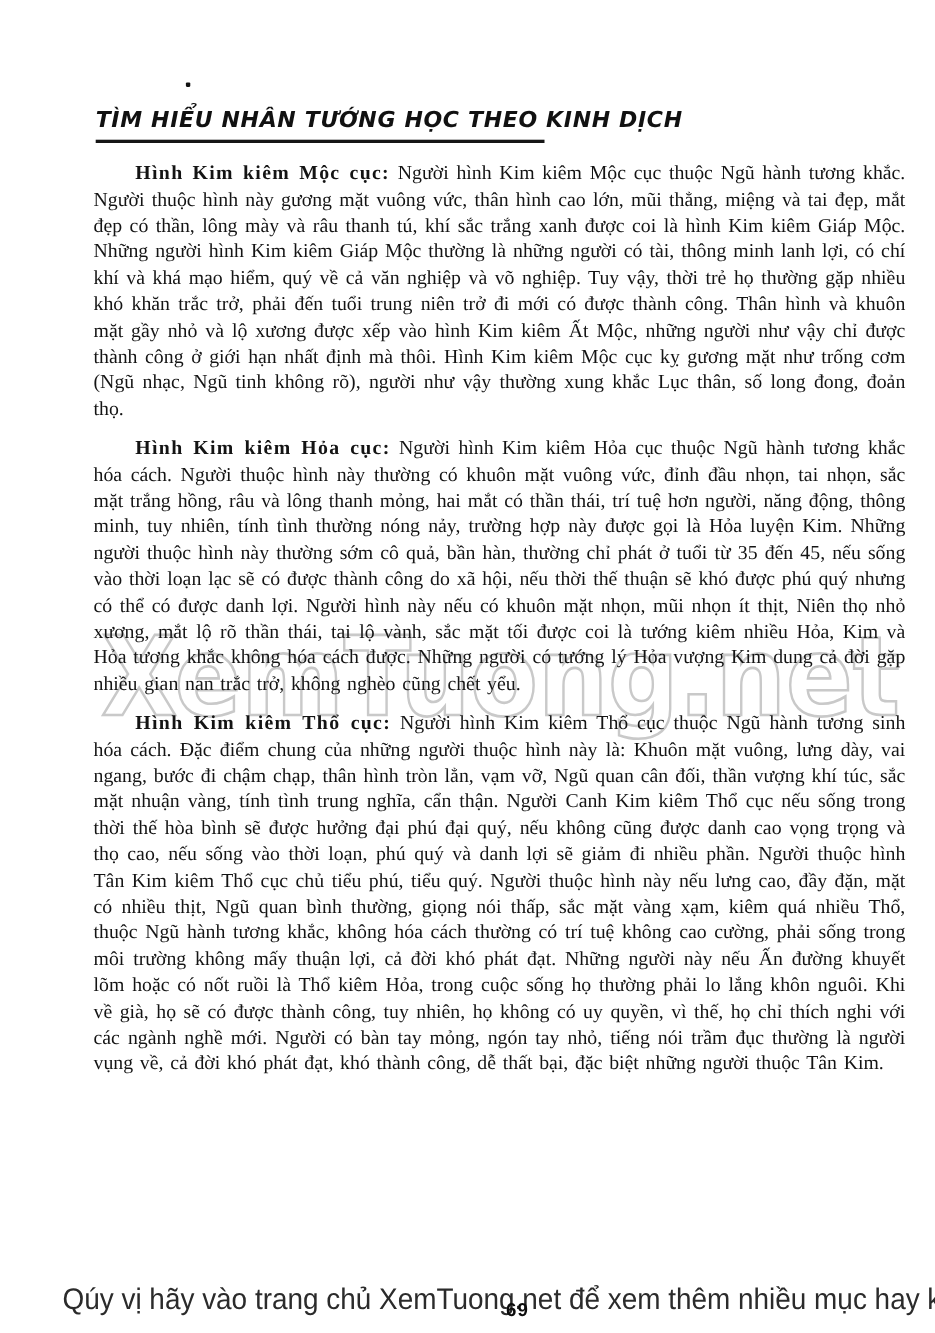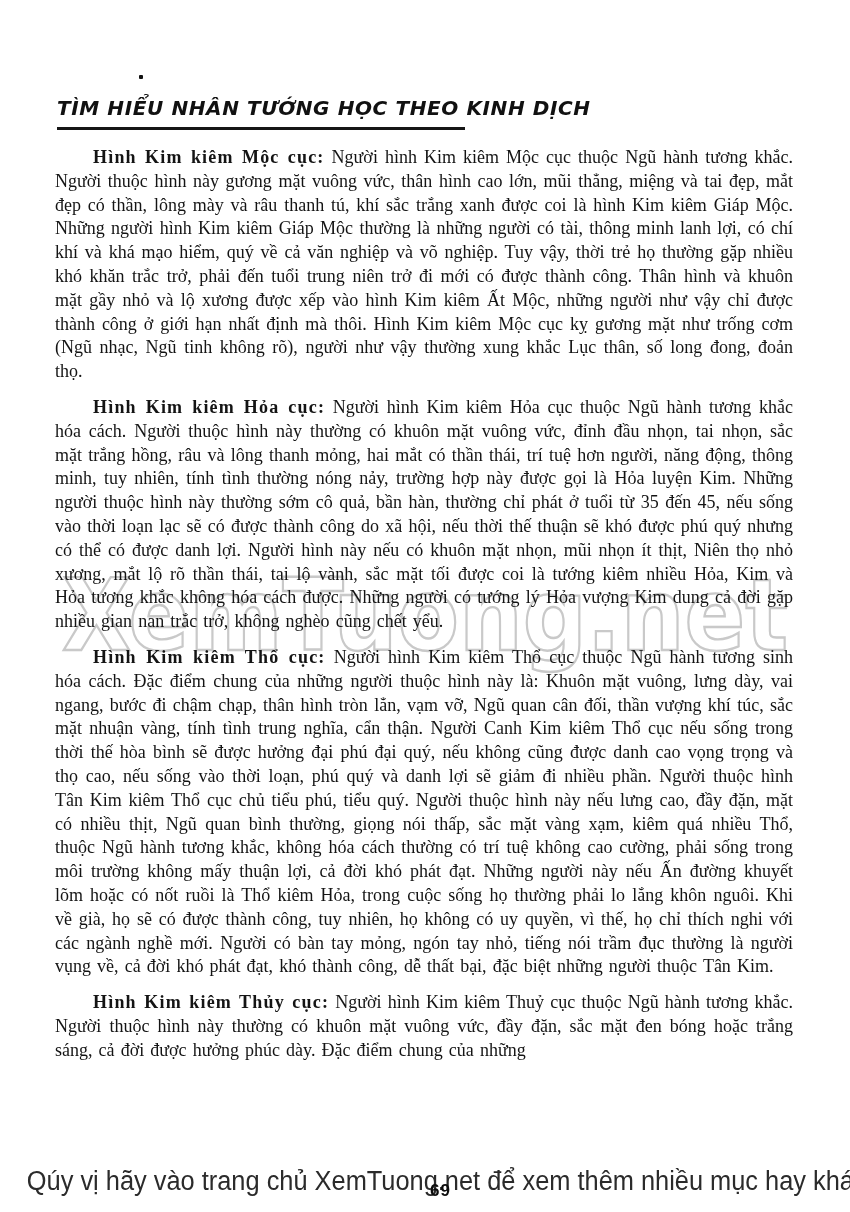--- a/index.html
+++ b/index.html
@@ -11,21 +11,21 @@
   html,body{margin:0;padding:0;}
   body{
     width:850px;height:1212px;
     background:var(--paper);
     position:relative;
     font-family:"Liberation Serif", serif;
     color:var(--text);
     overflow:hidden;
   }
   .page{
-    position:absolute;inset:0;
+    position:absolute;inset:0;margin-left:30px;
   }
   .scan-dot{
     position:absolute;left:139px;top:75px;width:4px;height:4px;
     background:#111;border-radius:1px;
   }
   .header-title{
     position:absolute;left:57px;top:96px;width:408px;
     font-family:"DejaVu Sans", sans-serif;
     font-weight:bold;font-style:italic;
     font-size:20px;letter-spacing:.6px;
@@ -86,21 +86,20 @@
     <text x="370" y="110" text-anchor="middle" font-family="DejaVu Sans, sans-serif" font-weight="bold" font-size="100" textLength="726" lengthAdjust="spacingAndGlyphs" fill="none" stroke="#c9c9c9" stroke-width="2.4">XemTuong.net</text>
   </svg>
 
   <div class="body-text body-layer">
     <p><b>Hình Kim kiêm Mộc cục:</b><span> Người hình Kim kiêm Mộc cục thuộc Ngũ hành tương khắc. Người thuộc hình này gương mặt vuông vức, thân hình cao lớn, mũi thẳng, miệng và tai đẹp, mắt đẹp có thần, lông mày và râu thanh tú, khí sắc trắng xanh được coi là hình Kim kiêm Giáp Mộc. Những người hình Kim kiêm Giáp Mộc thường là những người có tài, thông minh lanh lợi, có chí khí và khá mạo hiểm, quý về cả văn nghiệp và võ nghiệp. Tuy vậy, thời trẻ họ thường gặp nhiều khó khăn trắc trở, phải đến tuổi trung niên trở đi mới có được thành công. Thân hình và khuôn mặt gầy nhỏ và lộ xương được xếp vào hình Kim kiêm Ất Mộc, những người như vậy chỉ được thành công ở giới hạn nhất định mà thôi. Hình Kim kiêm Mộc cục kỵ gương mặt như trống cơm (Ngũ nhạc, Ngũ tinh không rõ), người như vậy thường xung khắc Lục thân, số long đong, đoản thọ.</span></p>
 
     <p><b>Hình Kim kiêm Hỏa cục:</b><span> Người hình Kim kiêm Hỏa cục thuộc Ngũ hành tương khắc hóa cách. Người thuộc hình này thường có khuôn mặt vuông vức, đỉnh đầu nhọn, tai nhọn, sắc mặt trắng hồng, râu và lông thanh mỏng, hai mắt có thần thái, trí tuệ hơn người, năng động, thông minh, tuy nhiên, tính tình thường nóng nảy, trường hợp này được gọi là Hỏa luyện Kim. Những người thuộc hình này thường sớm cô quả, bần hàn, thường chỉ phát ở tuổi từ 35 đến 45, nếu sống vào thời loạn lạc sẽ có được thành công do xã hội, nếu thời thế thuận sẽ khó được phú quý nhưng có thể có được danh lợi. Người hình này nếu có khuôn mặt nhọn, mũi nhọn ít thịt, Niên thọ nhỏ xương, mắt lộ rõ thần thái, tai lộ vành, sắc mặt tối được coi là tướng kiêm nhiều Hỏa, Kim và Hỏa tương khắc không hóa cách được. Những người có tướng lý Hỏa vượng Kim dung cả đời gặp nhiều gian nan trắc trở, không nghèo cũng chết yểu.</span></p>
 
     <p><b>Hình Kim kiêm Thổ cục:</b><span> Người hình Kim kiêm Thổ cục thuộc Ngũ hành tương sinh hóa cách. Đặc điểm chung của những người thuộc hình này là: Khuôn mặt vuông, lưng dày, vai ngang, bước đi chậm chạp, thân hình tròn lẳn, vạm vỡ, Ngũ quan cân đối, thần vượng khí túc, sắc mặt nhuận vàng, tính tình trung nghĩa, cẩn thận. Người Canh Kim kiêm Thổ cục nếu sống trong thời thế hòa bình sẽ được hưởng đại phú đại quý, nếu không cũng được danh cao vọng trọng và thọ cao, nếu sống vào thời loạn, phú quý và danh lợi sẽ giảm đi nhiều phần. Người thuộc hình Tân Kim kiêm Thổ cục chủ tiểu phú, tiểu quý. Người thuộc hình này nếu lưng cao, đầy đặn, mặt có nhiều thịt, Ngũ quan bình thường, giọng nói thấp, sắc mặt vàng xạm, kiêm quá nhiều Thổ, thuộc Ngũ hành tương khắc, không hóa cách thường có trí tuệ không cao cường, phải sống trong môi trường không mấy thuận lợi, cả đời khó phát đạt. Những người này nếu Ấn đường khuyết lõm hoặc có nốt ruồi là Thổ kiêm Hỏa, trong cuộc sống họ thường phải lo lắng khôn nguôi. Khi về già, họ sẽ có được thành công, tuy nhiên, họ không có uy quyền, vì thế, họ chỉ thích nghi với các ngành nghề mới. Người có bàn tay mỏng, ngón tay nhỏ, tiếng nói trầm đục thường là người vụng về, cả đời khó phát đạt, khó thành công, dễ thất bại, đặc biệt những người thuộc Tân Kim.</span></p>
 
-    <p><b>Hình Kim kiêm Thủy cục:</b><span> Người hình Kim kiêm Thuỷ cục thuộc Ngũ hành tương khắc. Người thuộc hình này thường có khuôn mặt vuông vức, đầy đặn, sắc mặt đen bóng hoặc trắng sáng, cả đời được hưởng phúc dày. Đặc điểm chung của những</span></p>
   </div>
 
   <div class="footer">
     <span class="squeeze">Qúy vị hãy vào trang chủ XemTuong.net để xem thêm nhiều mục hay khác</span>
   </div>
 
   <div class="page-number">69</div>
 
 </div>
 

